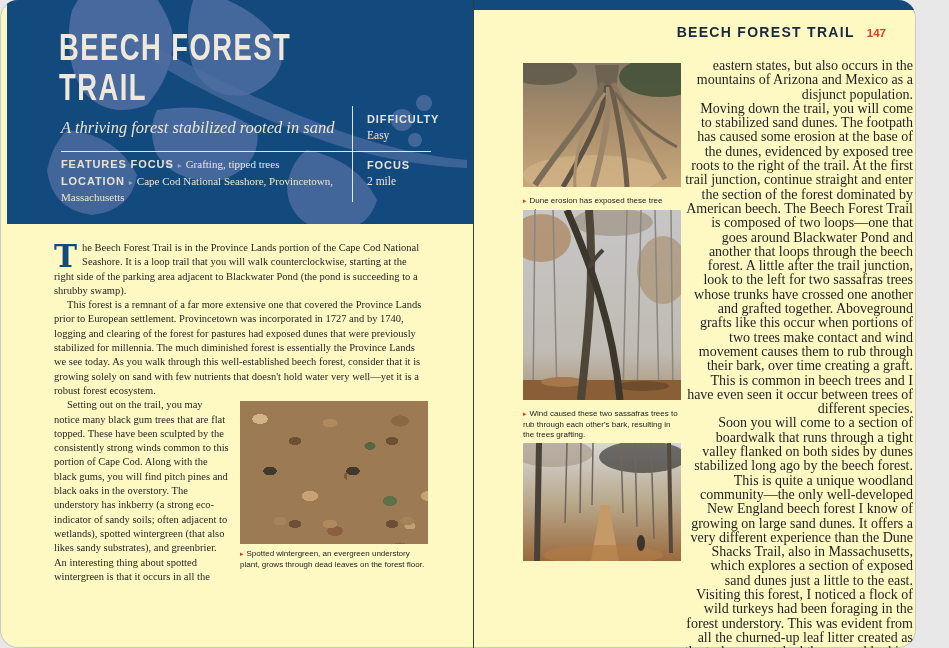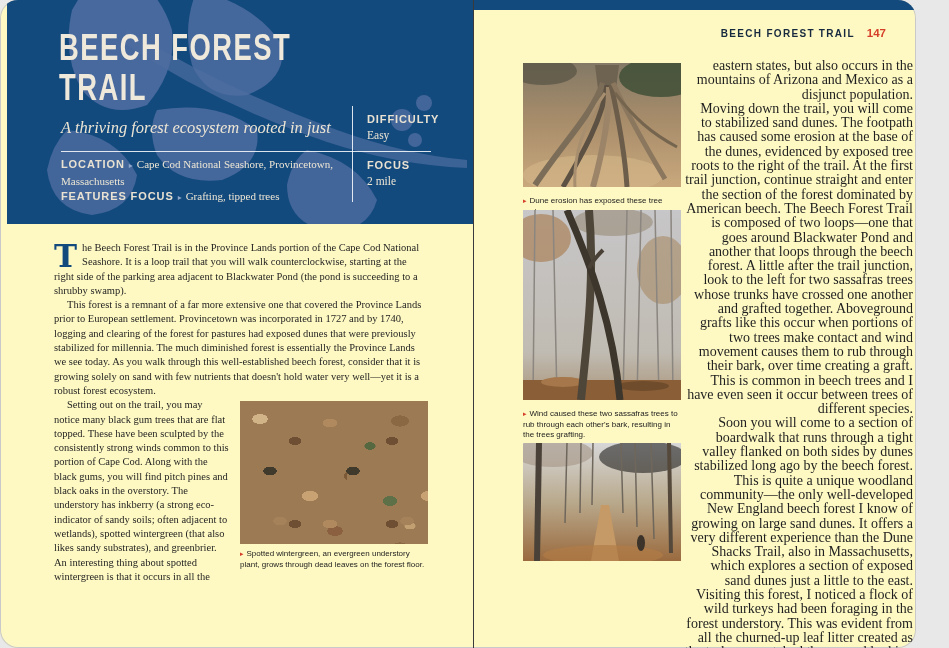--- a/index.html
+++ b/index.html
@@ -55,21 +55,21 @@
       83px 89px,119px 107px,107px 97px,163px 131px,127px 139px,143px 149px,188px 143px;
     background-repeat:repeat;}
   .cap{font-family:"Liberation Sans",sans-serif;font-size:8px;line-height:10.5px;
     color:#1c1c1c;margin-top:5px;text-indent:0;}
   .cap-arrow::before{content:"\25B8";color:#d6402b;font-size:7px;margin-right:3px;}
 
   
   .topbar{position:absolute;left:474px;top:0;width:471px;height:10px;background:#134a7e;}
   .runhead{position:absolute;top:23px;right:30px;text-align:right;white-space:nowrap;}
   .runhead .rh-title{font-family:"Liberation Sans",sans-serif;font-weight:bold;
-    font-size:10px;letter-spacing:1.3px;color:#16293f;}
+    font-size:14px;letter-spacing:1.3px;color:#16293f;}
   .runhead .rh-num{font-family:"Liberation Sans",sans-serif;font-weight:bold;
     font-size:11.5px;color:#d6402b;margin-left:8px;}
   .rfig{position:absolute;left:523px;width:158px;}
   #rfig1{top:63px;} #rfig2{top:210px;} #rfig3{top:443px;}
   .body-right{position:absolute;left:683px;top:59px;width:230px;
     font-size:14px;line-height:14.3px;color:#1f1f1f;text-align:right;}
 </style>
 </head>
 <body>
 
@@ -86,30 +86,30 @@
         <path d="M120,30 Q220,90 330,130 Q400,155 460,160 L460,168 Q390,165 320,142 Q210,105 115,42 Z" opacity="0.7"></path>
         <circle cx="395" cy="120" r="11" opacity="0.8"></circle>
         <circle cx="417" cy="103" r="8" opacity="0.8"></circle>
         <circle cx="408" cy="140" r="7" opacity="0.8"></circle>
       </g>
     </svg>
     <div class="hero-title">
       <div>BEECH FOREST</div>
       <div>TRAIL</div>
     </div>
-    <div class="hero-sub">A thriving forest ecosystem rooted in just</div>
+    <div class="hero-sub">A thriving forest stabilized rooted in sand</div>
     <div class="rule-h"></div>
     <div class="rule-v"></div>
 
     <div class="meta-left">
       <div>
-        <span class="lbl">LOCATION</span><span class="meta-arrow"></span><span>Cape Cod National Seashore, Provincetown, Massachusetts</span>
+        <span class="lbl">FEATURES FOCUS</span><span class="meta-arrow"></span><span>Grafting, tipped trees</span>
       </div>
       <div>
-        <span class="lbl">FEATURES FOCUS</span><span class="meta-arrow"></span><span>Grafting, tipped trees</span>
+        <span class="lbl">LOCATION</span><span class="meta-arrow"></span><span>Cape Cod National Seashore, Provincetown, Massachusetts</span>
       </div>
     </div>
 
     <div class="meta-right" id="metaDiff" style="position:absolute;">
       <span class="lbl">DIFFICULTY</span>
       <span>Easy</span>
     </div>
     <div class="meta-right" id="metaLen" style="position:absolute;">
       <span class="lbl">FOCUS</span>
       <span>2 mile</span>

